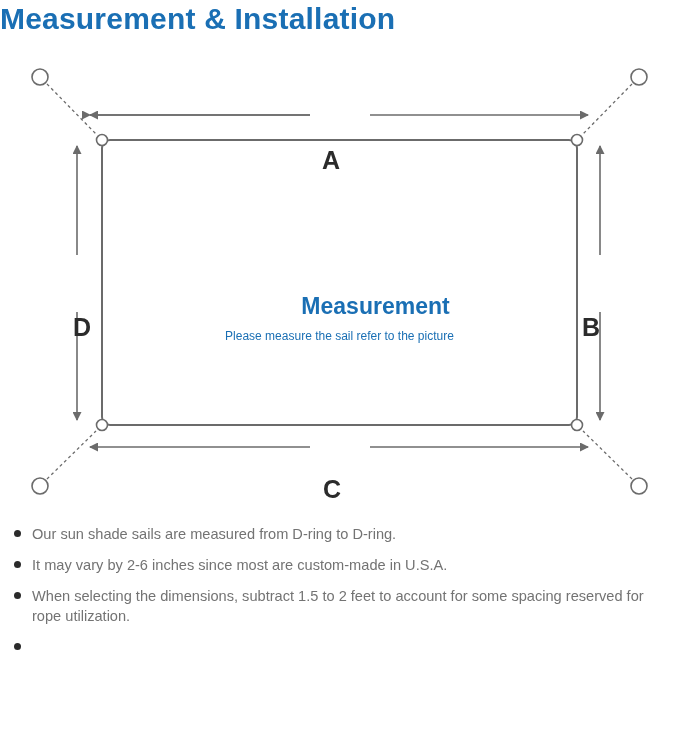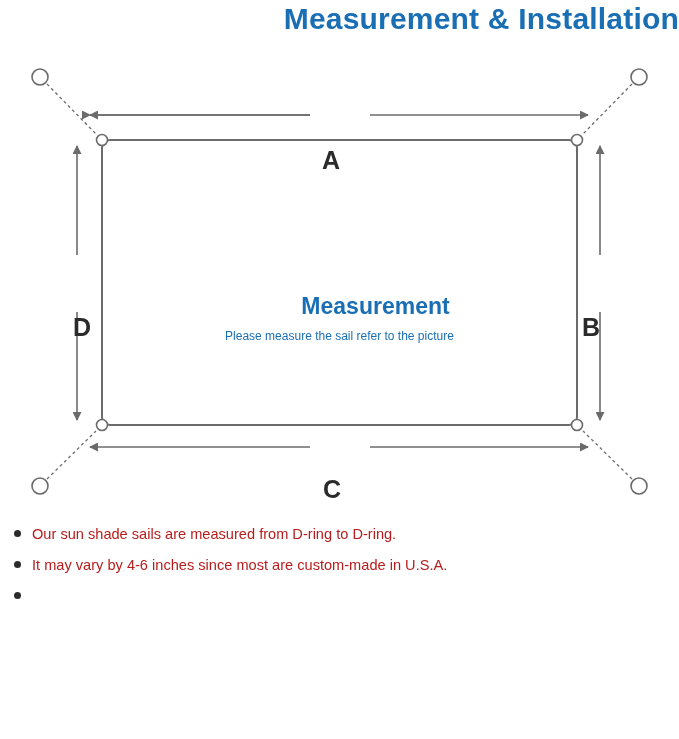--- a/index.html
+++ b/index.html
@@ -18,21 +18,21 @@
   .page {
     position: relative;
     width: 679px;
     height: 739px;
   }
   .title {
     position: absolute;
     top: 0px;
     left: 0;
     width: 679px;
-    text-align: right;
+    text-align: left;
     font-size: 30px;
     font-weight: bold;
     color: #1a6fb4;
     letter-spacing: 0.2px;
     line-height: 38px;
   }
   .diagram {
     position: absolute;
     top: 50px;
     left: 0;
@@ -76,21 +76,21 @@
     left: 0;
     width: 679px;
   }
   .note {
     position: relative;
     padding-left: 32px;
     padding-right: 8px;
     margin-bottom: 11px;
     font-size: 14.6px;
     line-height: 20px;
-    color: #b91c1c;
+    color: #737373;
   }
   .note .bullet {
     position: absolute;
     left: 14px;
     top: 6px;
     width: 7px;
     height: 7px;
     border-radius: 50%;
     background: #2b2b2b;
   }
@@ -150,20 +150,24 @@
     <div class="center-label center-sub">Please measure the sail refer to the picture</div>
   </div>
 
   <div class="notes">
     <div class="note">
       <span class="bullet"></span>
       <span>Our sun shade sails are measured from D-ring to D-ring.</span>
     </div>
     <div class="note">
       <span class="bullet"></span>
-      <span>It may vary by 4-6 inches since most are custom-made in U.S.A.</span>
+      <span>It may vary by 2-6 inches since most are custom-made in U.S.A.</span>
+    </div>
+    <div class="note">
+      <span class="bullet"></span>
+      <span>When selecting the dimensions, subtract 1.5 to 2 feet to account for some spacing reserved for rope utilization.</span>
     </div>
     <div class="note">
       <span class="bullet"></span>
     </div>
   </div>
 
 </div>
 
 </body></html>

